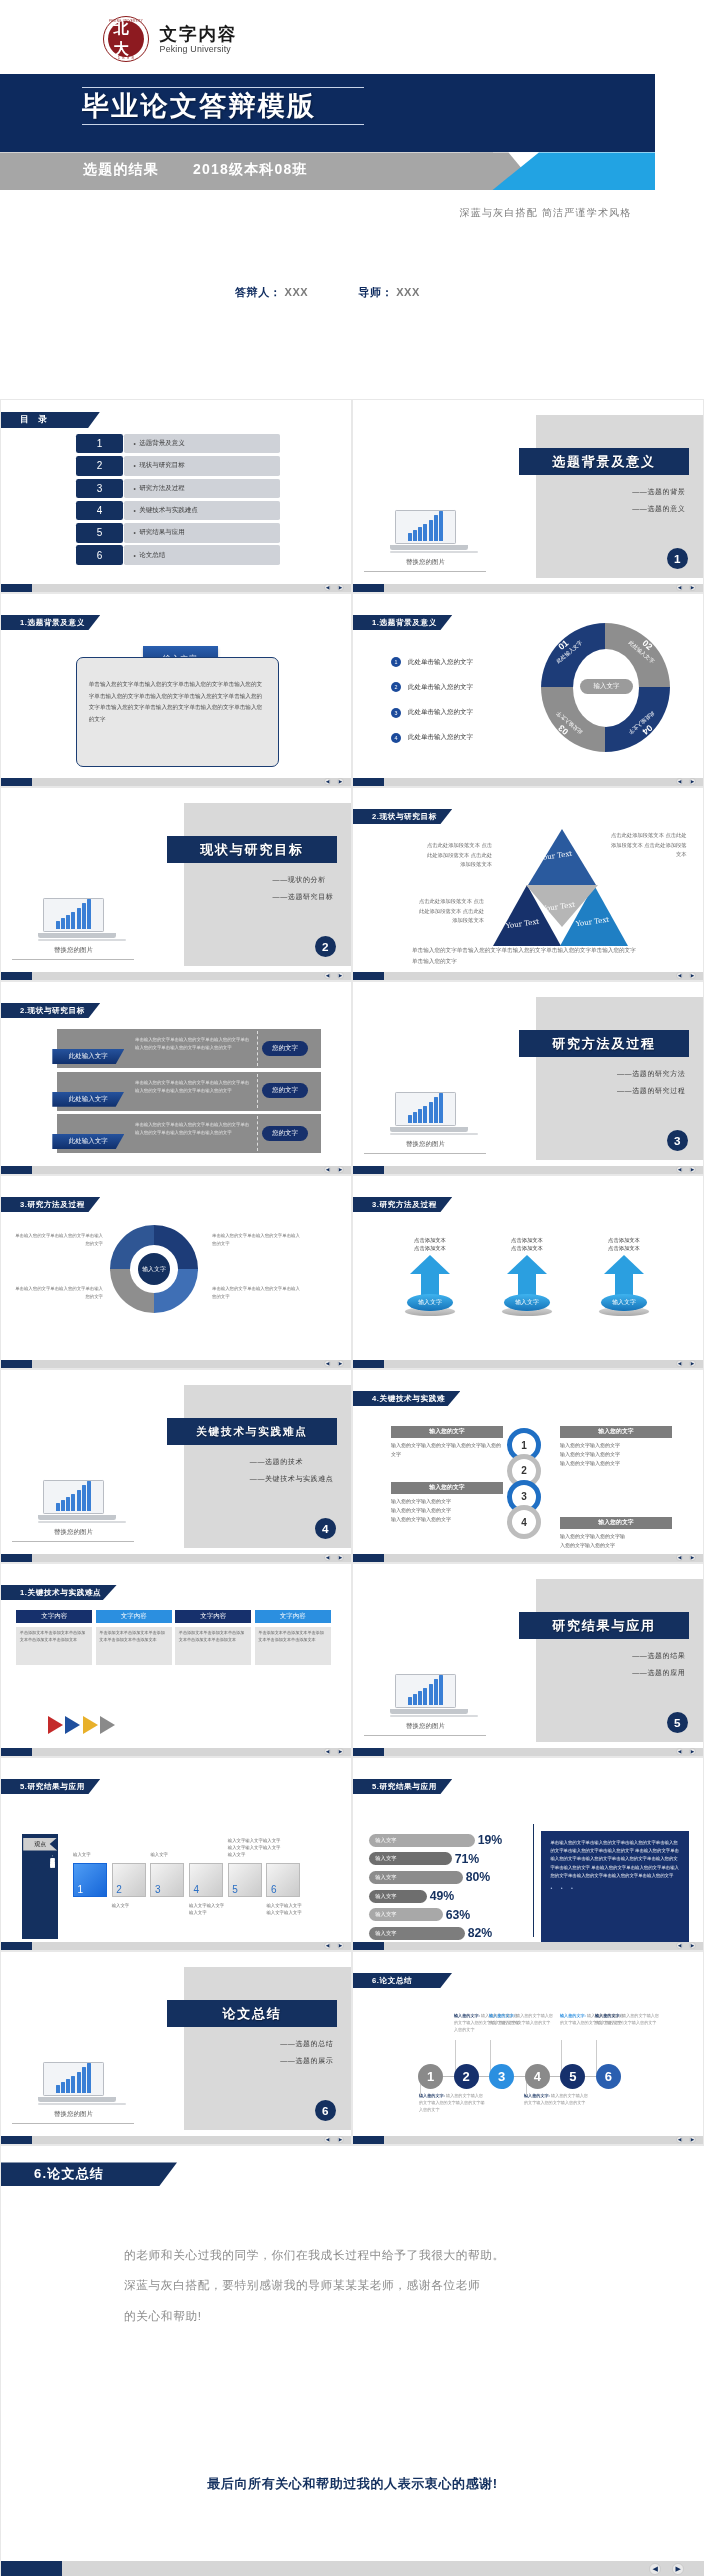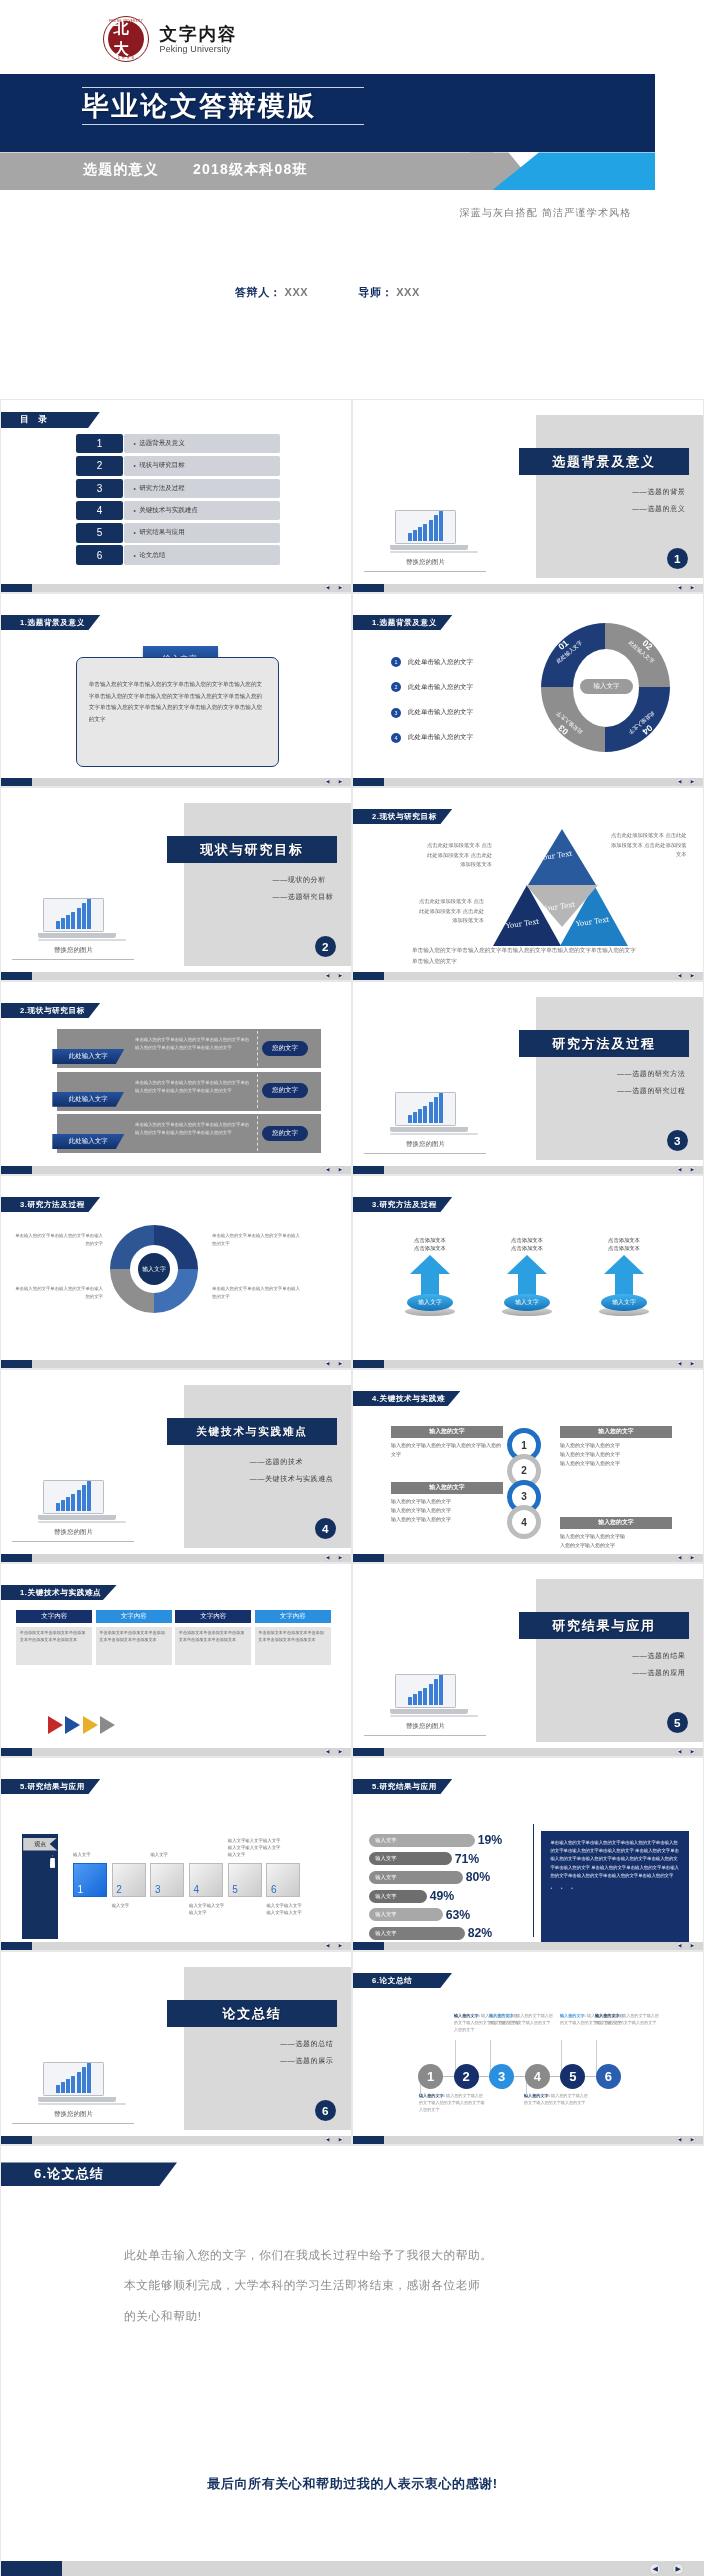--- a/index.html
+++ b/index.html
@@ -286,21 +286,21 @@
       <div class="title-main">毕业论文答辩模版</div>
       <div class="hr"></div>
     </div>
   </div>
 
   <div class="sub-band">
     <div class="sub-grey"></div>
     <div class="sub-slant"></div>
     <div class="sub-blue"></div>
     <div class="sub-text">
-      <span>选题的意义</span>
+      <span>选题的结果</span>
       <span>2018级本科08班</span>
     </div>
   </div>
 
   <div class="tagline">深蓝与灰白搭配  简洁严谨学术风格</div>
 
   <div class="presenter-row">
     <div>
       <span class="lbl">答辩人：</span>
       <span class="val">XXX</span>
@@ -913,22 +913,22 @@
         <div class="blue"></div>
       <div class="navbtn prev">◀</div>
       <div class="navbtn next">▶</div>
     </div>
   </div>
 </div>
 
 <div class="thanks">
   <div class="tag6">6.论文总结</div>
   <div class="body" id="thanks-body">
-      <p>此处单击输入您的文字，你们在我成长过程中给予了我很大的帮助。</p>
-      <p>本文能够顺利完成，大学本科的学习生活即将结束，感谢各位老师</p>
+      <p>的老师和关心过我的同学，你们在我成长过程中给予了我很大的帮助。</p>
+      <p>深蓝与灰白搭配，要特别感谢我的导师某某某老师，感谢各位老师</p>
       <p>的关心和帮助!</p>
     </div>
   <div class="final">最后向所有关心和帮助过我的人表示衷心的感谢!</div>
   <div class="sfoot">
       <div class="blue"></div>
     <div class="navbtn prev">◀</div>
     <div class="navbtn next">▶</div>
   </div>
 </div>
 

